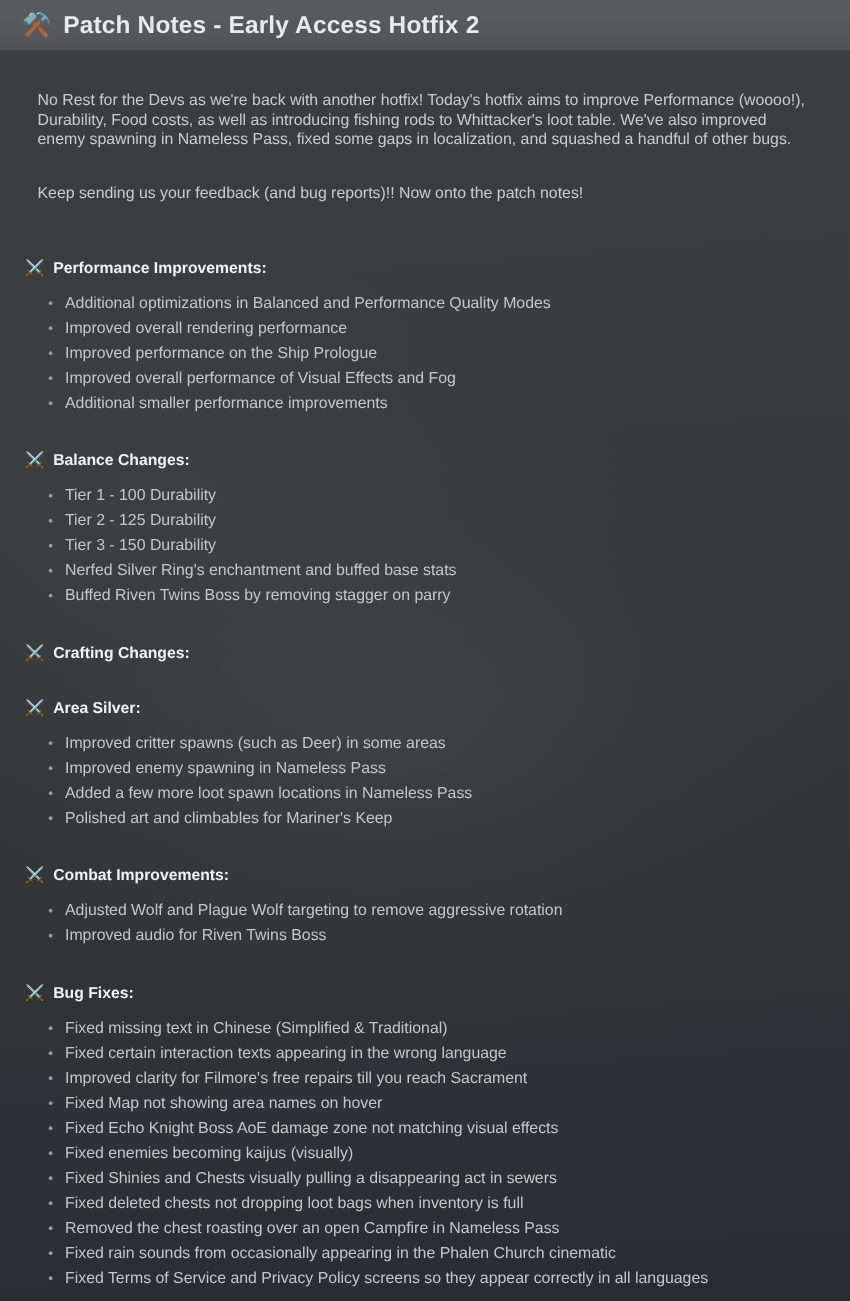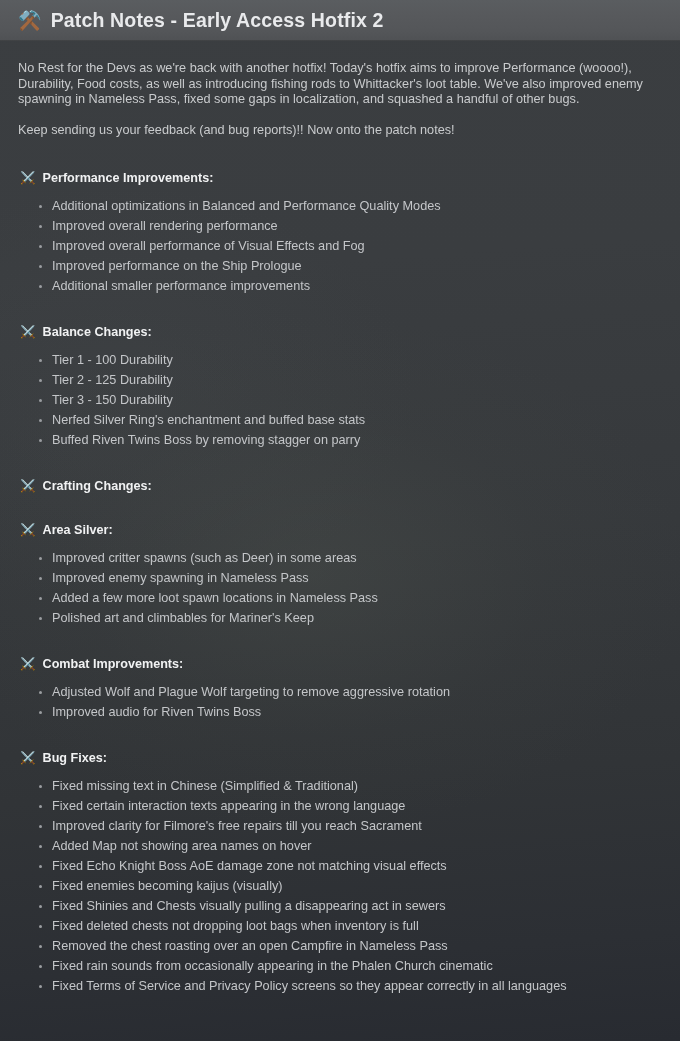--- a/index.html
+++ b/index.html
@@ -59,21 +59,21 @@
     letter-spacing: 0.15px;
     white-space: nowrap;
   }
 
   
   .content {
     padding: 0 14px 0 18px;
   }
 
   .intro {
-    margin: 0;
+    margin: 12px;
     padding-top: 20px;
     font-size: 12.7px;
     line-height: 15.6px;
     color: #c9cbcd;
     max-width: 652px;
   }
   .intro + .intro {
     padding-top: 15px;
   }
 
@@ -141,22 +141,22 @@
     <div id="sections-host">
         <div class="section-spacer-first"></div>
         <div class="section">
           <div class="section-head">
             <span class="sect-icon">⚔️</span>
             <span>Performance Improvements:</span>
           </div>
           <ul class="bullets">
             <li>Additional optimizations in Balanced and Performance Quality Modes</li>
             <li>Improved overall rendering performance</li>
+            <li>Improved performance on the Ship Prologue</li>
             <li>Improved overall performance of Visual Effects and Fog</li>
-            <li>Improved performance on the Ship Prologue</li>
             <li>Additional smaller performance improvements</li>
           </ul>
         </div>
         <div class="section-spacer"></div>
         <div class="section">
           <div class="section-head">
             <span class="sect-icon">⚔️</span>
             <span>Balance Changes:</span>
           </div>
           <ul class="bullets">
@@ -201,21 +201,21 @@
         <div class="section-spacer"></div>
         <div class="section">
           <div class="section-head">
             <span class="sect-icon">⚔️</span>
             <span>Bug Fixes:</span>
           </div>
           <ul class="bullets">
             <li>Fixed missing text in Chinese (Simplified &amp; Traditional)</li>
             <li>Fixed certain interaction texts appearing in the wrong language</li>
             <li>Improved clarity for Filmore's free repairs till you reach Sacrament</li>
-            <li>Added Map not showing area names on hover</li>
+            <li>Fixed Map not showing area names on hover</li>
             <li>Fixed Echo Knight Boss AoE damage zone not matching visual effects</li>
             <li>Fixed enemies becoming kaijus (visually)</li>
             <li>Fixed Shinies and Chests visually pulling a disappearing act in sewers</li>
             <li>Fixed deleted chests not dropping loot bags when inventory is full</li>
             <li>Removed the chest roasting over an open Campfire in Nameless Pass</li>
             <li>Fixed rain sounds from occasionally appearing in the Phalen Church cinematic</li>
             <li>Fixed Terms of Service and Privacy Policy screens so they appear correctly in all languages</li>
           </ul>
         </div>
       </div>

